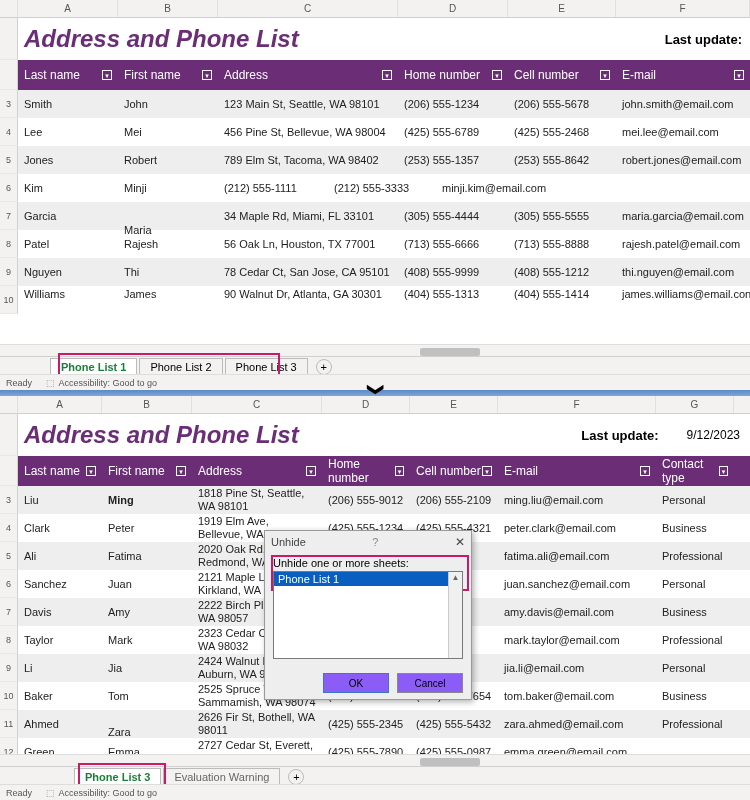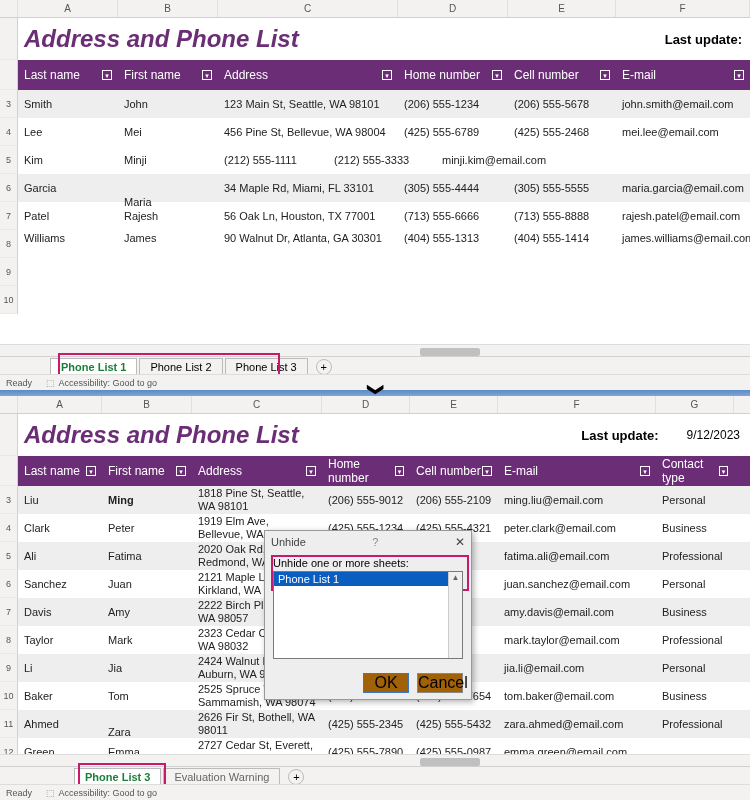--- a/index.html
+++ b/index.html
@@ -36,21 +36,21 @@
 .dialog { position: absolute; left: 264px; top: 134px; width: 208px; background: #eee; border: 1px solid #999; box-shadow: 2px 2px 6px rgba(0,0,0,.3); z-index: 10; }
 .dlg-tb { height: 22px; display: flex; align-items: center; padding: 0 6px; font-size: 11px; color: #444; }
 .dlg-tb .x { margin-left: auto; cursor: pointer; font-size: 12px; }
 .dlg-tb .q { margin-left: auto; margin-right: 10px; color: #888; }
 .dlg-body { padding: 4px 8px 8px; font-size: 11px; }
 .dlg-list { border: 1px solid #7a7a7a; background: #fff; height: 88px; margin-top: 2px; position: relative; overflow: hidden; }
 .dlg-item { background: #0a5ec0; color: #fff; padding: 1px 4px; font-size: 11px; }
 .dlg-scroll { position: absolute; right: 0; top: 0; width: 14px; height: 100%; background: #f0f0f0; border-left: 1px solid #ccc; }
 .dlg-scroll .up, .dlg-scroll .dn { height: 12px; text-align: center; font-size: 8px; line-height: 12px; color: #666; }
 .dlg-btns { padding: 6px 8px; display: flex; justify-content: flex-end; gap: 8px; }
-.dlg-btns button { width: 46px; height: 20px; font-size: 16px; border: 1px solid #888; background: #a16207; cursor: pointer; }
+.dlg-btns button { width: 66px; height: 20px; font-size: 10px; border: 1px solid #888; background: #8b5cf6; cursor: pointer; }
 .dlg-btns button.ok { border-color: #3b78c4; }
 .dlg-highlight { position: absolute; border: 2px solid #c9196b; pointer-events: none; }
 .half-row { height: 16px !important; overflow: hidden; }
 </style>
 </head>
 <body>
 
 <div class="pane" id="pane-top" style="height:390px;">
   <div class="colhdr">
     <div style="width:18px"></div>
@@ -114,20 +114,28 @@
           <div class="cell" style="width: 134px;">john.smith@email.com</div>
         </div>
         <div class="data-row even">
           <div class="cell" style="width: 100px;">Lee</div>
           <div class="cell" style="width: 100px;">Mei</div>
           <div class="cell wrap" style="width: 180px;">456 Pine St, Bellevue, WA 98004</div>
           <div class="cell" style="width: 110px;">(425) 555-6789</div>
           <div class="cell" style="width: 108px;">(425) 555-2468</div>
           <div class="cell" style="width: 134px;">mei.lee@email.com</div>
         </div>
+        <div class="data-row odd">
+          <div class="cell" style="width: 100px;">Jones</div>
+          <div class="cell" style="width: 100px;">Robert</div>
+          <div class="cell wrap" style="width: 180px;">789 Elm St, Tacoma, WA 98402</div>
+          <div class="cell" style="width: 110px;">(253) 555-1357</div>
+          <div class="cell" style="width: 108px;">(253) 555-8642</div>
+          <div class="cell" style="width: 134px;">robert.jones@email.com</div>
+        </div>
         <div class="data-row even">
           <div class="cell" style="width: 100px;">Kim</div>
           <div class="cell" style="width: 100px;">Minji</div>
           <div class="cell" style="width: 110px;">(212) 555-1111</div>
           <div class="cell" style="width: 108px;">(212) 555-3333</div>
           <div class="cell" style="width: 134px;">minji.kim@email.com</div>
         </div>
         <div class="data-row odd">
           <div class="cell" style="width: 100px;">Garcia</div>
           <div class="cell" style="width: 100px; margin-top: 28px;">Maria</div>
@@ -136,20 +144,28 @@
           <div class="cell" style="width: 108px;">(305) 555-5555</div>
           <div class="cell" style="width: 134px;">maria.garcia@email.com</div>
         </div>
         <div class="data-row even">
           <div class="cell" style="width: 100px;">Patel</div>
           <div class="cell" style="width: 100px;">Rajesh</div>
           <div class="cell wrap" style="width: 180px;">56 Oak Ln, Houston, TX 77001</div>
           <div class="cell" style="width: 110px;">(713) 555-6666</div>
           <div class="cell" style="width: 108px;">(713) 555-8888</div>
           <div class="cell" style="width: 134px;">rajesh.patel@email.com</div>
+        </div>
+        <div class="data-row odd">
+          <div class="cell" style="width: 100px;">Nguyen</div>
+          <div class="cell" style="width: 100px;">Thi</div>
+          <div class="cell wrap" style="width: 180px;">78 Cedar Ct, San Jose, CA 95101</div>
+          <div class="cell" style="width: 110px;">(408) 555-9999</div>
+          <div class="cell" style="width: 108px;">(408) 555-1212</div>
+          <div class="cell" style="width: 134px;">thi.nguyen@email.com</div>
         </div>
         <div class="data-row even half-row">
           <div class="cell" style="width: 100px;">Williams</div>
           <div class="cell" style="width: 100px;">James</div>
           <div class="cell wrap" style="width: 180px;">90 Walnut Dr, Atlanta, GA 30301</div>
           <div class="cell" style="width: 110px;">(404) 555-1313</div>
           <div class="cell" style="width: 108px;">(404) 555-1414</div>
           <div class="cell" style="width: 134px;">james.williams@email.con</div>
         </div>
       </div>

